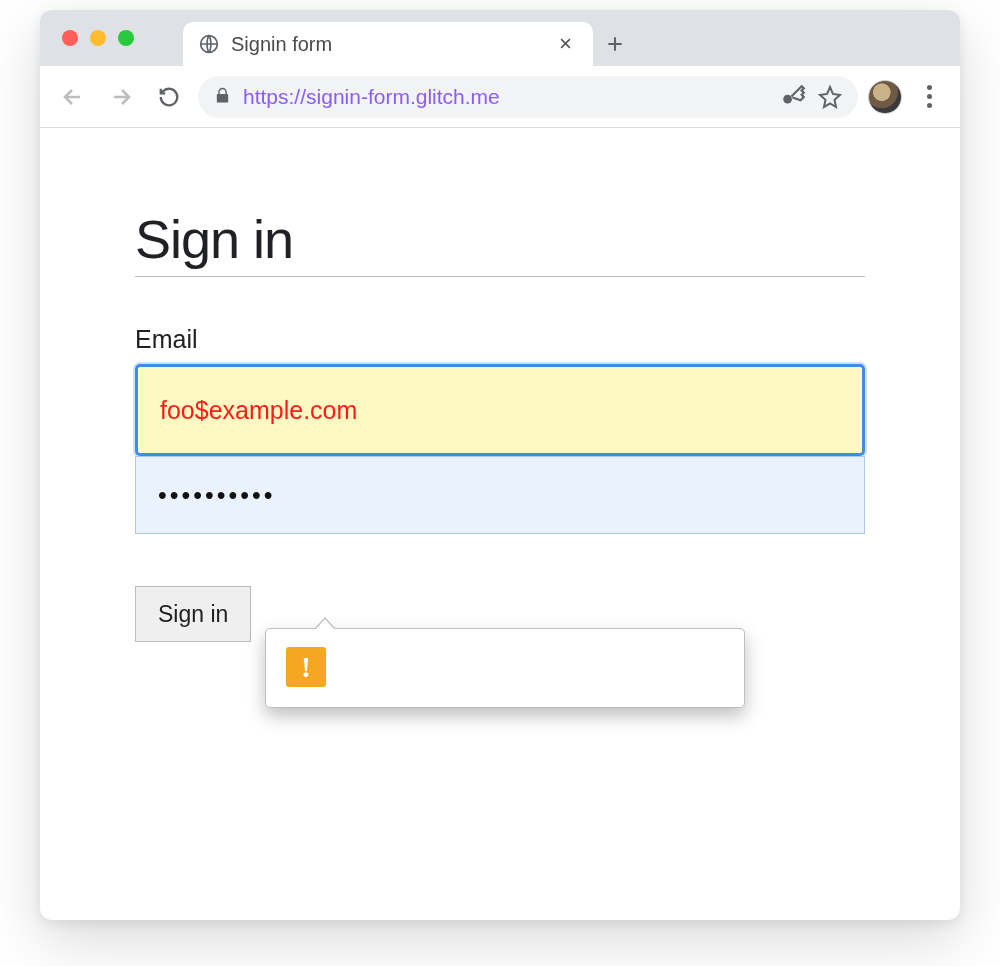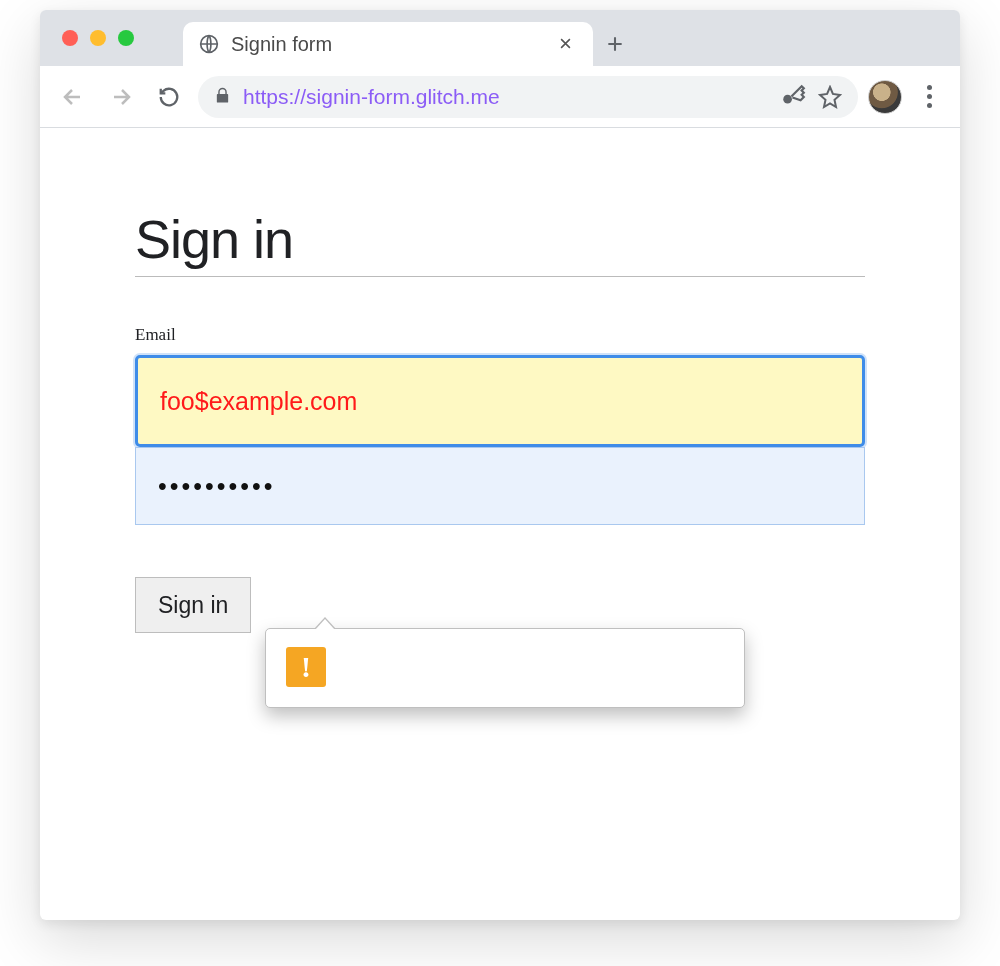--- a/index.html
+++ b/index.html
@@ -11,21 +11,21 @@
     height: 966px;
     position: relative;
   }
   .window {
     position: absolute;
     left: 40px;
     top: 10px;
     width: 920px;
     height: 910px;
     background: #fff;
-    border-radius: 6px;
+    border-radius: 12px;
     box-shadow: 0 20px 60px rgba(0,0,0,0.15), 0 4px 12px rgba(0,0,0,0.08);
     overflow: hidden;
   }
 
   
   .tabbar {
     height: 56px;
     background: #dee1e6;
     display: flex;
     align-items: flex-end;
@@ -134,25 +134,24 @@
   h1.page-title {
     font-size: 54px;
     font-weight: 500;
     margin: 0 0 10px 0;
     letter-spacing: -1px;
     color:#202124;
     border-bottom: 1px solid #bbb;
     padding-bottom: 6px;
   }
   .field-label {
-    font-size: 17px;
+    font-size: 25px;
     color:#202124;
     margin-top: 48px;
     margin-bottom: 10px;
-    font-family: Liberation Serif, serif;
   }
   .text-input {
     width: 100%;
     height: 92px;
     font-size: 25px;
     padding: 0 22px;
     border: 3px solid #3f8ce8;
     border-radius: 5px;
     outline: none;
     color: #ff1a1a;

